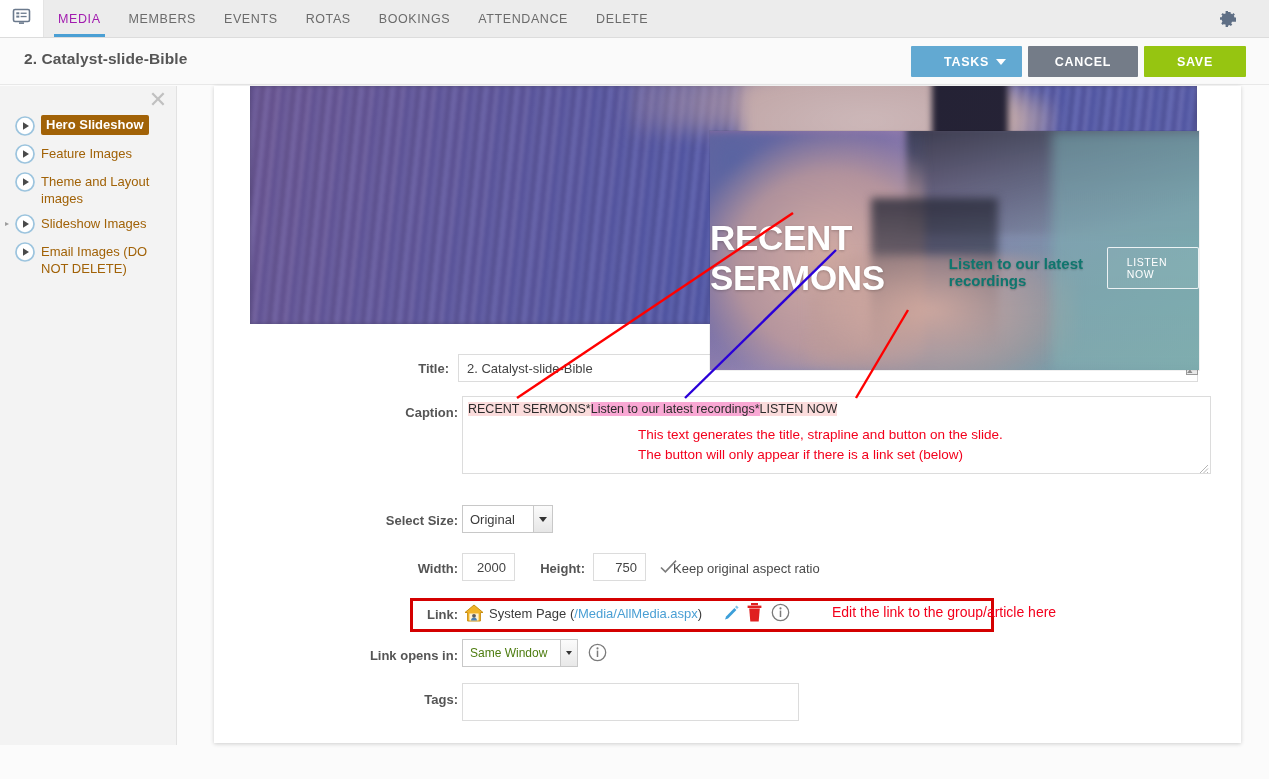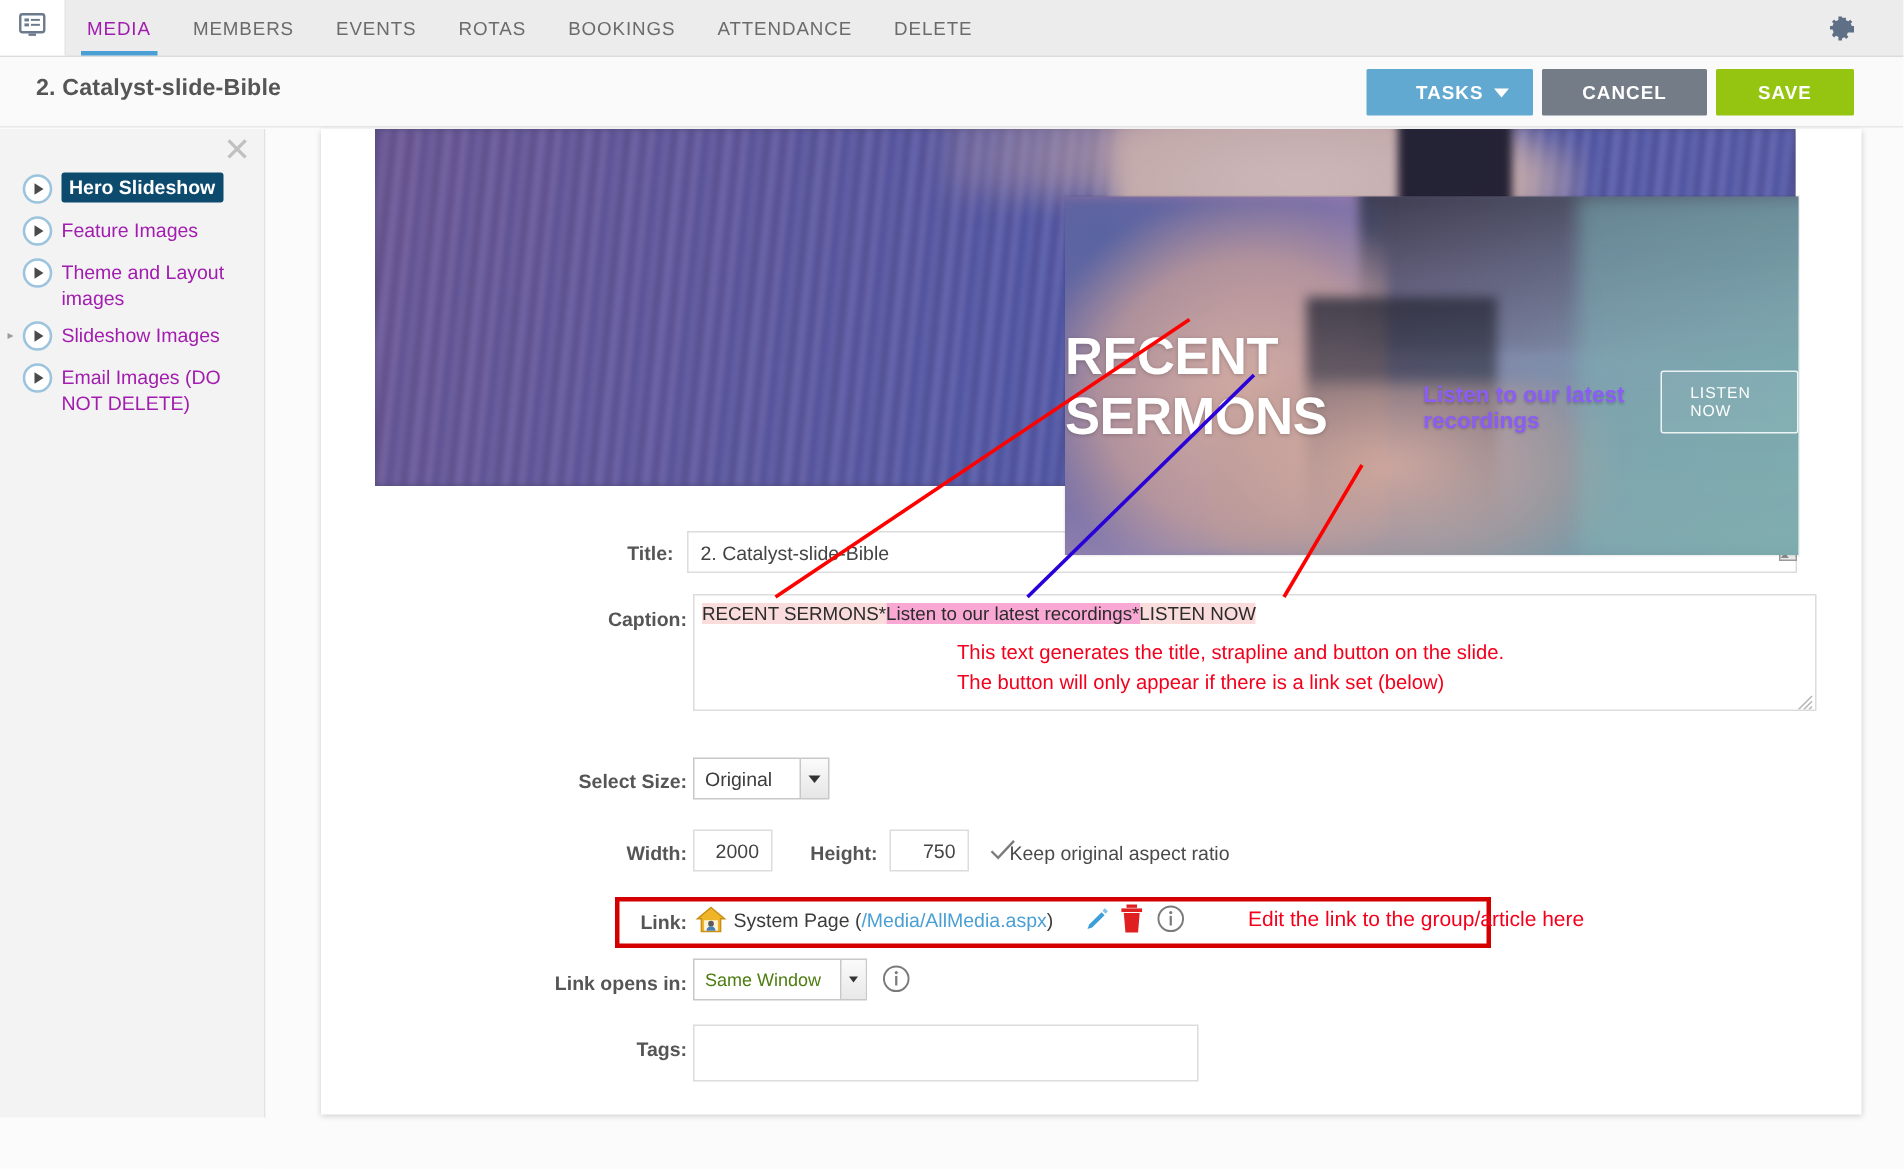--- a/index.html
+++ b/index.html
@@ -44,21 +44,21 @@
     position:absolute; left:24px; top:12px;
     font-size:15.5px; font-weight:700; color:#555; letter-spacing:.1px;
   }
   .topbtn{
     position:absolute; top:46px; height:31px; border:none; color:#fff;
     font-size:12.5px; font-weight:700; letter-spacing:.7px; cursor:pointer;
     font-family:"Liberation Sans", sans-serif; border-radius:1px;
   }
   #tasks-btn{ left:911px; width:111px; background:#62a9d2; }
   #cancel-btn{ left:1028px; width:110px; background:#747c88; }
-  #save-btn{ left:1144px; width:92px; background:#96c511; }
+  #save-btn{ left:1144px; width:102px; background:#96c511; }
   #tasks-caret{
     position:absolute; right:16px; top:13px; width:0;height:0;
     border-left:5px solid transparent;border-right:5px solid transparent;border-top:6px solid #fff;
   }
 
   
   #sidebar{
     position:absolute; left:0; top:86px; width:177px; height:659px;
     background:#f3f3f3; border-right:1px solid #e2e2e2;
   }
@@ -66,24 +66,24 @@
     position:absolute; right:6px; top:3px; width:24px; height:24px; cursor:pointer;
     color:#c0c0c0; font-size:22px; line-height:22px; text-align:center; font-weight:300;
   }
   #tree{ position:absolute; left:0; top:26px; width:177px; }
   .tree-row{ display:flex; align-items:flex-start; padding:3px 4px 3px 0; cursor:pointer; }
   .tree-arrow{
     width:14px; flex:0 0 14px; text-align:center; color:#9b9b9b; font-size:8px; line-height:22px;
   }
   .tree-bullet{ flex:0 0 22px; width:22px; height:22px; margin-right:5px; }
   .tree-label{
-    font-size:13px; color:#a21caf; line-height:17px; padding-top:2px; max-width:110px;
+    font-size:13px; color:#a16207; line-height:17px; padding-top:2px; max-width:110px;
   }
   .tree-label.selected{
-    background:#0c4a6e; color:#fff; font-weight:700; padding:1px 5px 2px 5px; border-radius:2px;
+    background:#a16207; color:#fff; font-weight:700; padding:1px 5px 2px 5px; border-radius:2px;
   }
 
   
   #content-bg{
     position:absolute; left:177px; top:86px; width:1092px; height:693px; background:#fbfbfb;
   }
   #card{
     position:absolute; left:214px; top:86px; width:1027px; height:657px;
     background:#fff; box-shadow:0 1px 4px rgba(0,0,0,.18);
   }
@@ -171,21 +171,21 @@
   }
   #slide-text{
     position:absolute; inset:0; display:flex; flex-direction:row;
     align-items:center; justify-content:center; padding-top:14px;
   }
   #slide-title{
     color:#fff; font-weight:700; font-size:35px; letter-spacing:-.3px;
     text-shadow:0 1px 3px rgba(0,0,0,.22);
   }
   #slide-sub{
-    color:#8b5cf6; font-weight:700; font-size:15px; margin-top:28px;
+    color:#0f766e; font-weight:700; font-size:15px; margin-top:28px;
     text-shadow:0 1px 2px rgba(0,0,0,.22);
   }
   #slide-btn{
     margin-top:21px; border:1px solid rgba(255,255,255,.85); border-radius:2px;
     padding:8px 19px; color:#fff; font-size:10.5px; letter-spacing:.6px;
     background:rgba(255,255,255,.06); cursor:pointer;
   }
 
   
   #form{ position:absolute; left:214px; top:340px; width:1027px; }

